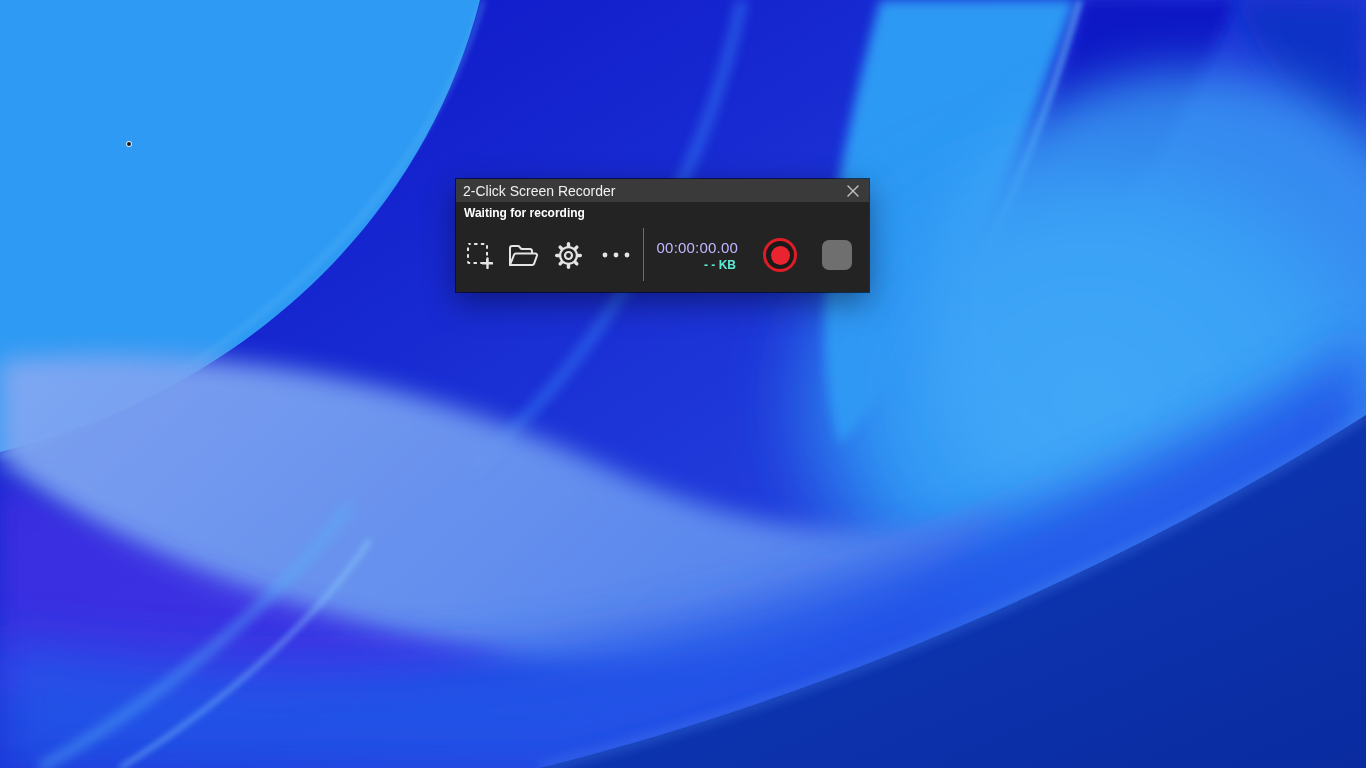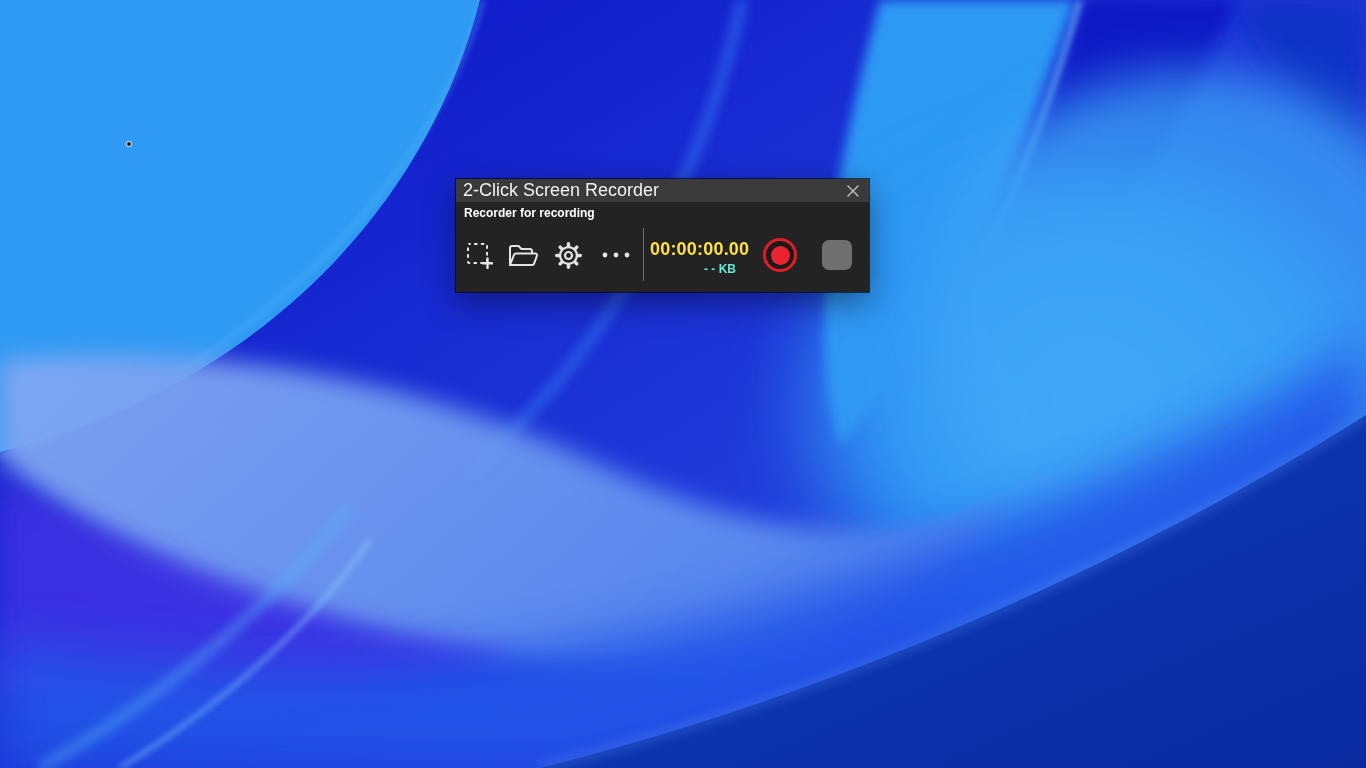--- a/index.html
+++ b/index.html
@@ -21,21 +21,21 @@
   .recorder-window {
     position:absolute; left:456px; top:179px; width:413px; height:113px;
     background:#232324;
     box-shadow:0 0 0 1px rgba(0,0,0,.6), 0 10px 30px rgba(0,0,25,.45);
   }
   .titlebar {
     position:absolute; left:0; top:0; right:0; height:23px;
     background:#3a3a3a; display:flex; align-items:center;
   }
   .titlebar-title {
-    margin-left:7px; font-size:18px; color:#f1f1f1; white-space:nowrap;
+    margin-left:7px; font-size:14px; color:#f1f1f1; white-space:nowrap;
   }
   .close-btn {
     margin-left:auto; width:32px; height:23px; display:flex;
     align-items:center; justify-content:center;
     background:transparent; border:none; padding:0; cursor:pointer;
   }
   .status-text {
     position:absolute; left:8px; top:27px;
     font-size:12px; font-weight:700; color:#ffffff; white-space:nowrap;
   }
@@ -45,21 +45,21 @@
   }
   .btn-region { left:9px;  top:62px; width:28px; height:28px; }
   .btn-folder { left:50px; top:64px; width:34px; height:26px; }
   .btn-gear   { left:97px; top:61px; width:30px; height:30px; }
   .btn-more   { left:141px; top:66px; width:38px; height:20px; }
   .separator {
     position:absolute; left:187px; top:49px; width:1px; height:53px;
     background:#6d6d6d;
   }
   .timer-block { position:absolute; left:194px; top:60px; width:88px; text-align:right; }
-  .timer-elapsed { font-size:18px; font-weight:700; color:#fde047; white-space:nowrap; letter-spacing:.2px; }
+  .timer-elapsed { font-size:15px; font-weight:400; color:#c4b5fd; white-space:nowrap; letter-spacing:.2px; }
   .timer-size { margin-top:2px; font-size:12px; font-weight:700; color:#5eead4; padding-right:2px; white-space:nowrap; }
   .record-btn {
     position:absolute; left:307px; top:59px; width:34px; height:34px;
     box-sizing:border-box; border-radius:50%;
     border:3.5px solid #df1d27; background:#1a1a1a;
     display:flex; align-items:center; justify-content:center;
     padding:0; cursor:pointer;
   }
   .record-inner { width:19px; height:19px; border-radius:50%; background:#e92430; }
   .stop-btn {
@@ -143,21 +143,21 @@
 
     <div class="titlebar">
       <span class="titlebar-title">2-Click Screen Recorder</span>
       <button class="close-btn">
         <svg width="14" height="14" viewBox="0 0 14 14">
           <path d="M2 2 L12 12 M12 2 L2 12" stroke="#c3c3c3" stroke-width="1.4" stroke-linecap="round"></path>
         </svg>
       </button>
     </div>
 
-    <div class="status-text">Recorder for recording</div>
+    <div class="status-text">Waiting for recording</div>
 
     <button class="tool-btn btn-region">
       <svg width="27" height="27" viewBox="0 0 27 27">
         <rect x="2" y="2" width="19" height="19" rx="1" fill="none" stroke="#e4e4e4" stroke-width="2" stroke-dasharray="3.4 3.4" stroke-dashoffset="1.7"></rect>
         <path d="M21.5 16.5 V26 M16.8 21.3 H26.2" stroke="#e4e4e4" stroke-width="2.4" stroke-linecap="round"></path>
       </svg>
     </button>
 
     <button class="tool-btn btn-folder">
       <svg width="32" height="26" viewBox="0 0 32 26">

